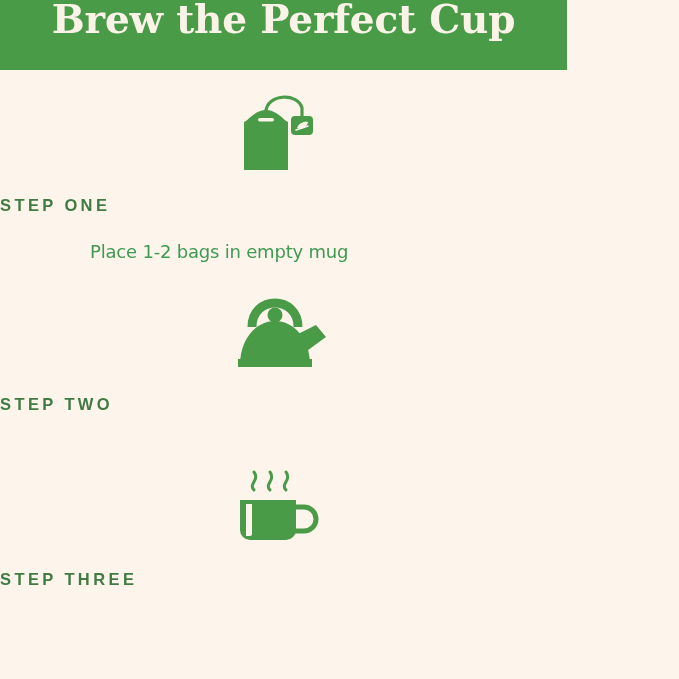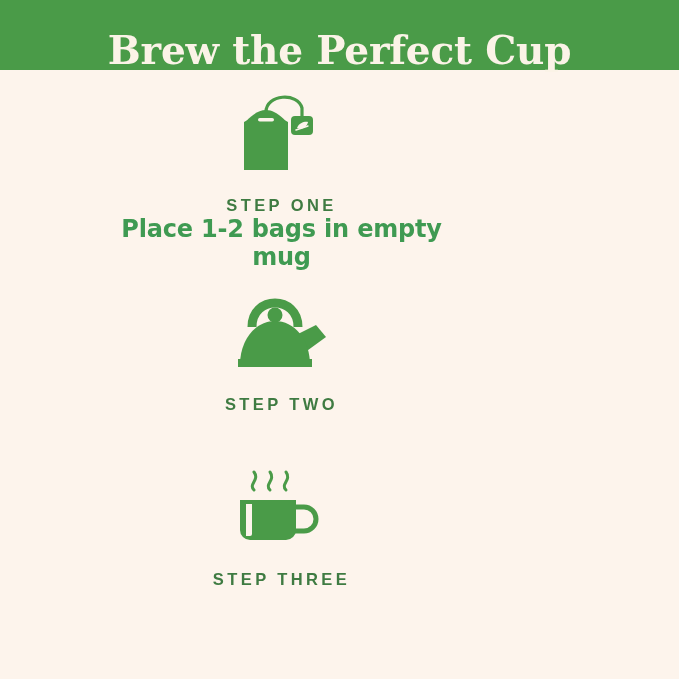--- a/index.html
+++ b/index.html
@@ -20,25 +20,25 @@
     height: 679px;
     background: #fdf4ec;
     box-sizing: border-box;
   }
 
   
   .header-band {
     position: absolute;
     top: 0;
     left: 0;
-    width: 679px;
+    width: 567px;
     height: 70px;
     background: #4a9b48;
     display: flex;
-    align-items: flex-end;
+    align-items: flex-start;
     justify-content: center;
   }
   .header-title {
     font-family: "DejaVu Serif", "Liberation Serif", serif;
     font-weight: bold;
     font-size: 39px;
     line-height: 1;
     color: #fbf3e7;
     letter-spacing: -0.2px;
     white-space: nowrap;
@@ -49,21 +49,20 @@
     position: absolute;
     top: 70px;
     left: 0;
     width: 679px;
     height: 609px;
   }
   .step {
     position: absolute;
     left: 0;
     width: 563px;
-    text-align: center;
   }
   .step-1 { top: 18px; }
   .step-2 { top: 217px; }
   .step-3 { top: 392px; }
 
   .icon-wrap {
     display: flex;
     align-items: flex-end;
     justify-content: center;
   }
@@ -74,24 +73,24 @@
   .step-label {
     margin-top: 22px;
     font-family: "Liberation Sans", sans-serif;
     font-weight: bold;
     font-size: 16.5px;
     letter-spacing: 3.4px;
     color: #3f7b42;
     text-transform: uppercase;
   }
   .step-desc {
-    margin-top: 0;
+    margin-top: 26px;
     font-family: "DejaVu Sans", "Liberation Sans", sans-serif;
-    font-weight: bold;
-    font-size: 24px;
+    font-weight: normal;
+    font-size: 18px;
     line-height: 1.18;
     color: #3f9a52;
     letter-spacing: -0.2px;
     padding: 0 90px;
   }
 </style>
 </head>
 <body>
 
 <div class="poster">

